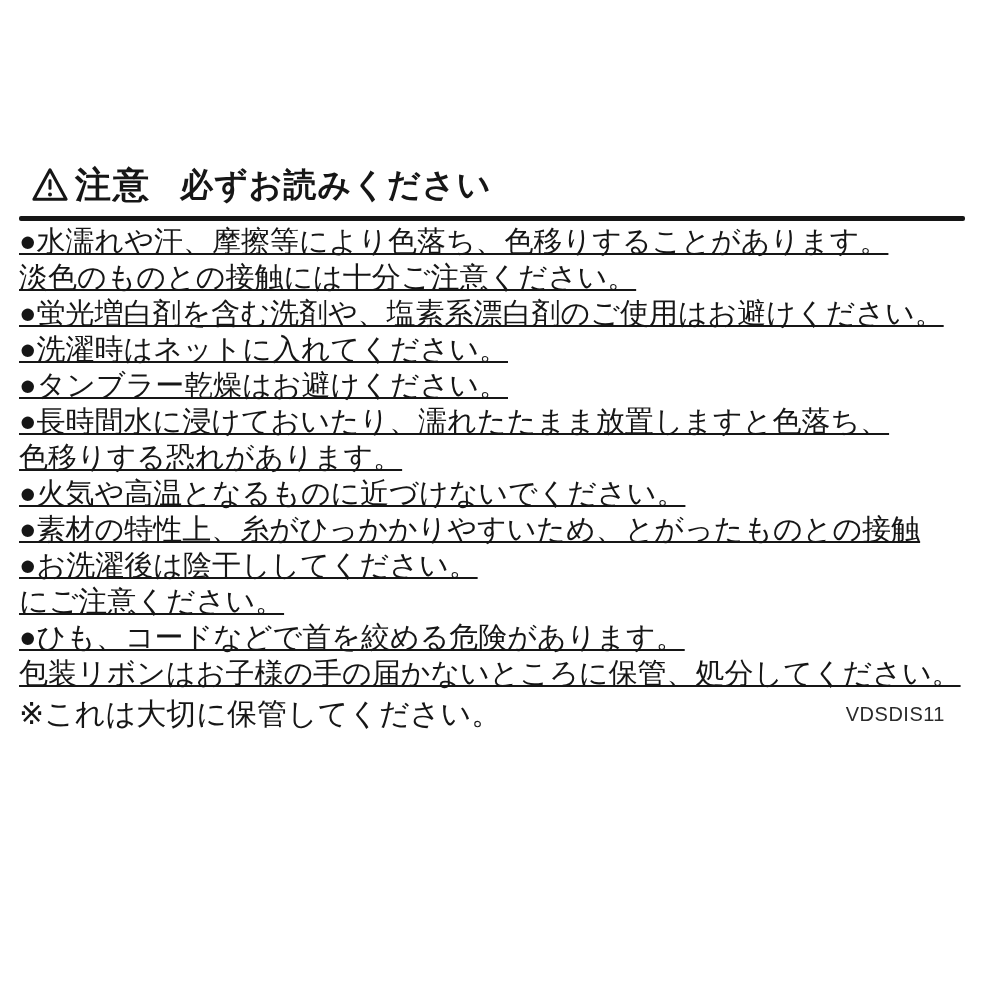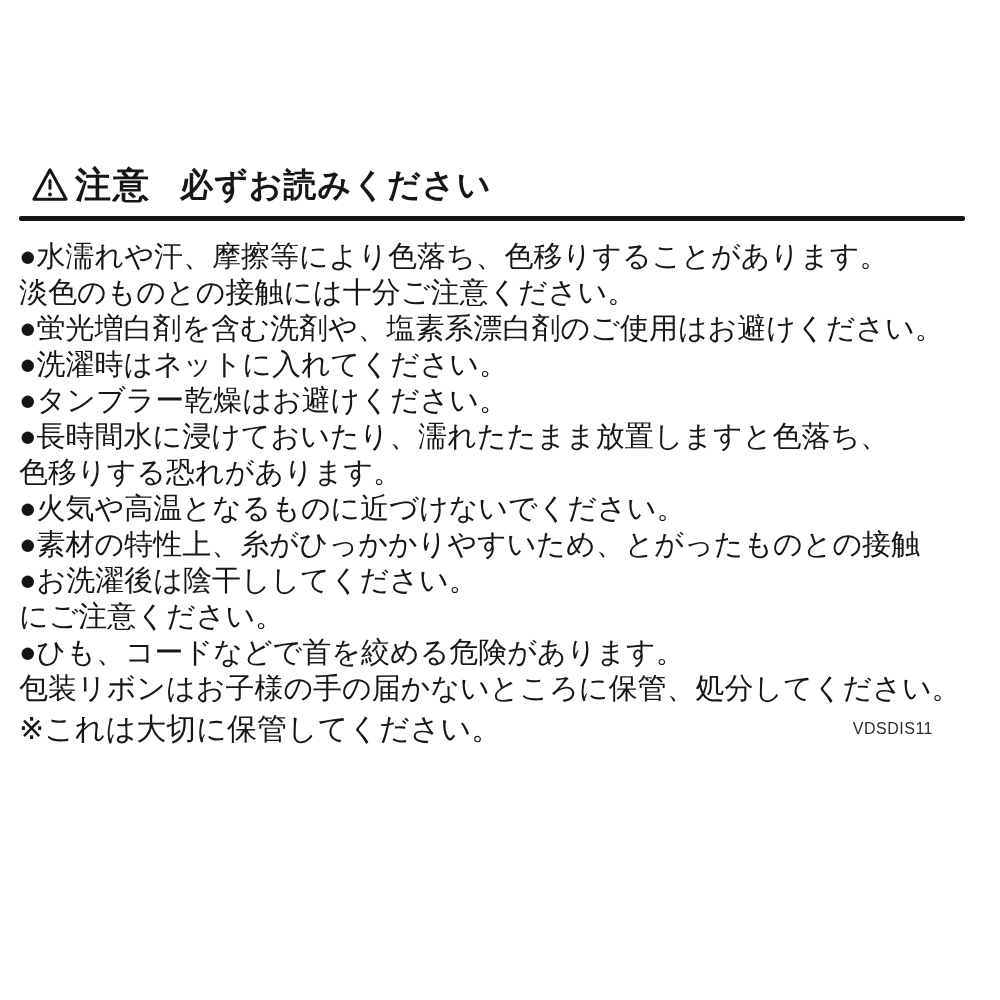--- a/index.html
+++ b/index.html
@@ -44,46 +44,47 @@
     letter-spacing: 1px;
     white-space: nowrap;
   }
   .rule {
     height: 5px;
     background: #161616;
     margin-top: 9px;
     border-radius: 2px;
   }
   .body {
-    margin-top: 17px;
+    margin-top: 2px;
+    text-decoration: underline;
   }
   .line {
     font-size: 29px;
     line-height: 36px;
     white-space: nowrap;
     letter-spacing: 0px;
     color: #161616;
   }
   .footer {
     margin-top: 3px;
     display: flex;
     justify-content: space-between;
     align-items: center;
   }
   .footer-note {
     font-size: 30px;
     line-height: 40px;
     white-space: nowrap;
   }
   .footer-code {
-    font-size: 16px;
+    font-size: 20px;
     line-height: 26px;
     color: #2b2b2b;
     letter-spacing: 0.5px;
-    margin-right: 32px;
+    margin-right: 20px;
     white-space: nowrap;
   }
 </style>
 </head>
 <body>
 
 <div class="label">
 
   <div class="header">
     <svg class="warn-icon" viewBox="0 0 40 38" xmlns="http://www.w3.org/2000/svg">

